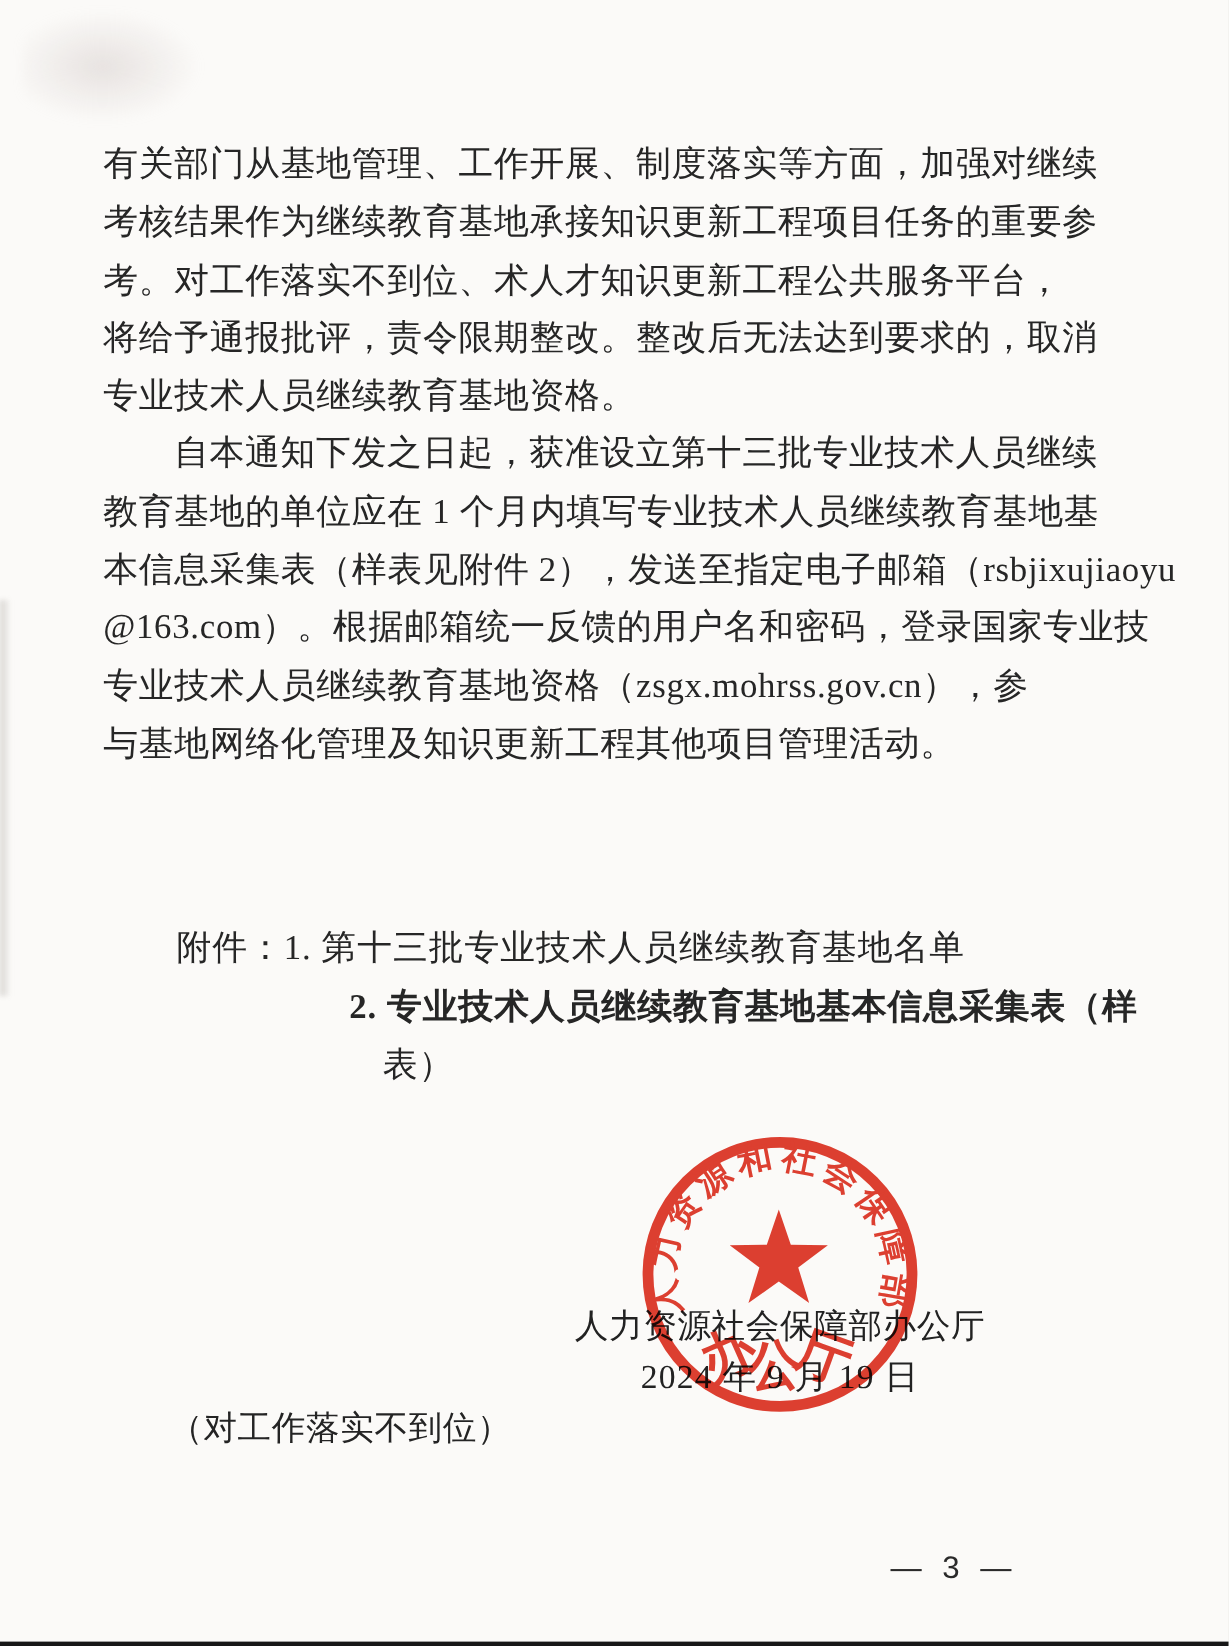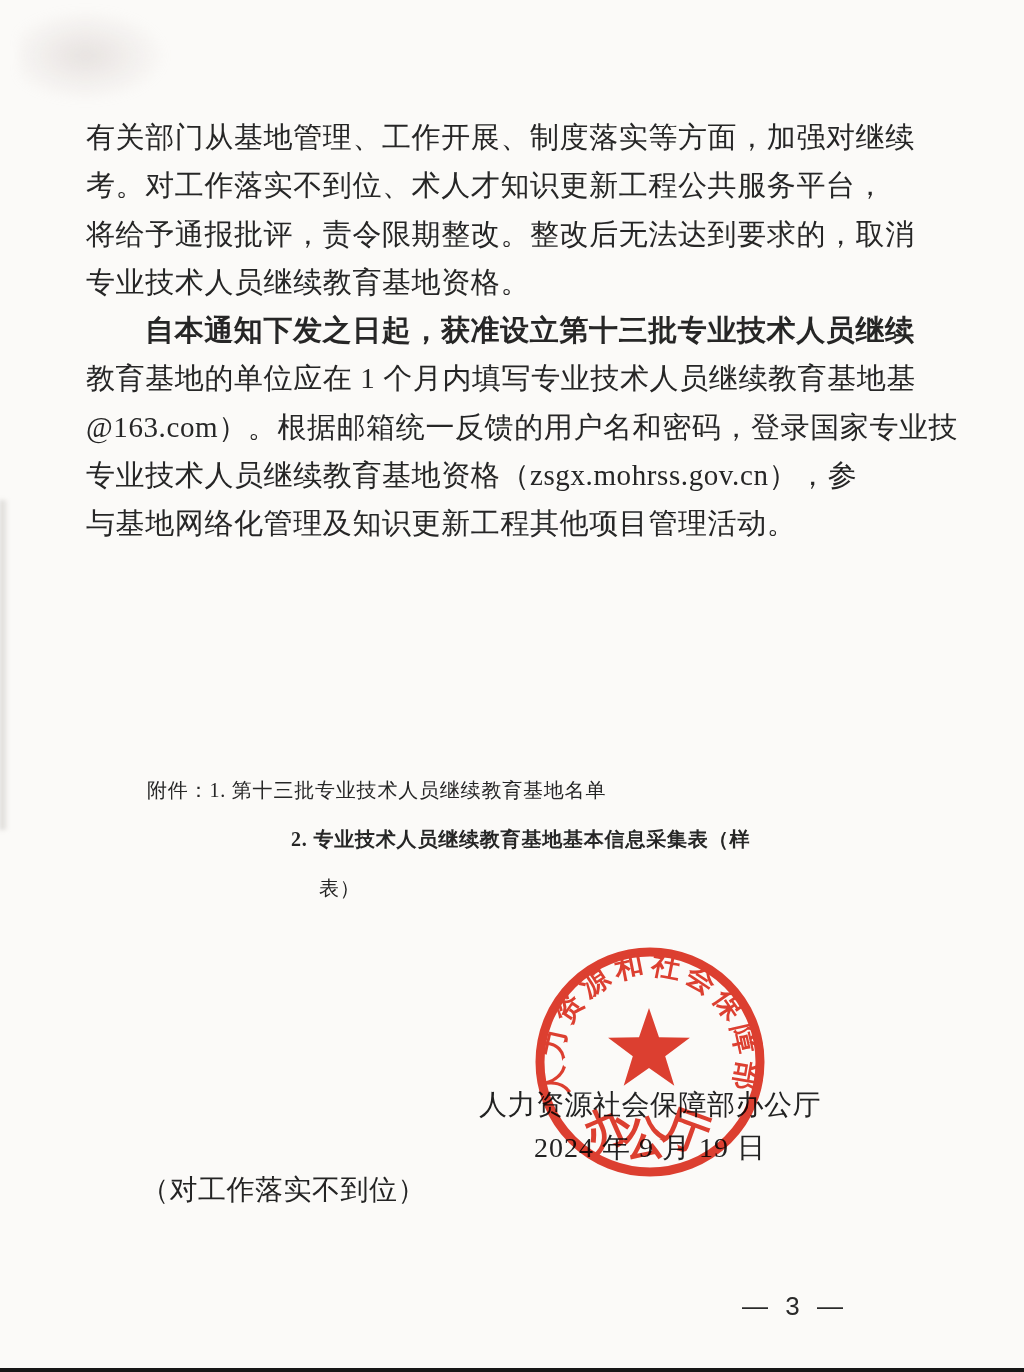--- a/index.html
+++ b/index.html
@@ -27,25 +27,25 @@
   .bottom-edge {
     position: absolute; left: 0; bottom: 0; width: 100%; height: 4px;
     background: #171717;
   }
   
   .body-text {
     position: absolute; left: 86px; top: 113px; width: 800px;
     font-size: 29px; line-height: 48.3px; letter-spacing: 0.6px;
     white-space: nowrap;
   }
-  .body-text .line.indent { padding-left: 59px; font-weight: bold; }
+  .body-text .line.indent { padding-left: 59px; }
   
   .attachments {
     position: absolute; left: 147px; top: 766px;
-    font-size: 20px; line-height: 49px; letter-spacing: 0.8px;
+    font-size: 29px; line-height: 49px; letter-spacing: 0.8px;
     white-space: nowrap;
   }
   .attachments .att-line2 { margin-left: 144px; font-weight: bold; }
   .attachments .att-line3 { margin-left: 172px; }
   
   .agency {
     position: absolute; left: 430px; top: 1086px; width: 440px;
     text-align: center; font-size: 28px; letter-spacing: 0.5px;
     white-space: nowrap; color: #222;
   }
@@ -80,25 +80,27 @@
 </head>
 <body>
 
 <div class="page">
 
   <div class="smudge"></div>
   <div class="streak"></div>
 
   <div class="body-text" id="body-lines">
       <div class="line">有关部门从基地管理、工作开展、制度落实等方面，加强对继续</div>
+      <div class="line">考核结果作为继续教育基地承接知识更新工程项目任务的重要参</div>
       <div class="line">考。对工作落实不到位、术人才知识更新工程公共服务平台，</div>
       <div class="line">将给予通报批评，责令限期整改。整改后无法达到要求的，取消</div>
       <div class="line">专业技术人员继续教育基地资格。</div>
       <div class="line indent">自本通知下发之日起，获准设立第十三批专业技术人员继续</div>
       <div class="line">教育基地的单位应在 1 个月内填写专业技术人员继续教育基地基</div>
+      <div class="line">本信息采集表（样表见附件 2），发送至指定电子邮箱（rsbjixujiaoyu</div>
       <div class="line">@163.com）。根据邮箱统一反馈的用户名和密码，登录国家专业技</div>
       <div class="line">专业技术人员继续教育基地资格（zsgx.mohrss.gov.cn），参</div>
       <div class="line">与基地网络化管理及知识更新工程其他项目管理活动。</div>
     </div>
 
   <div class="attachments">
     <div class="att-line1"><span>附件：</span><span>1. 第十三批专业技术人员继续教育基地名单</span></div>
     <div class="att-line2">2. 专业技术人员继续教育基地基本信息采集表（样</div>
     <div class="att-line3">表）</div>
   </div>

